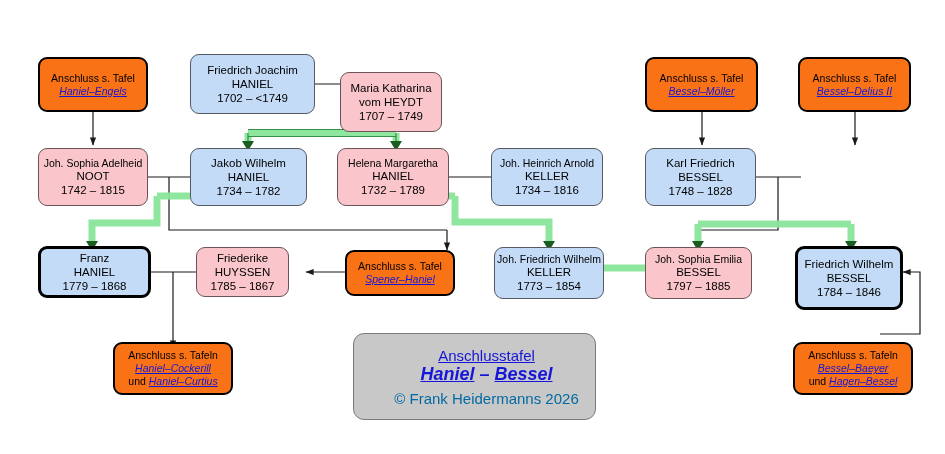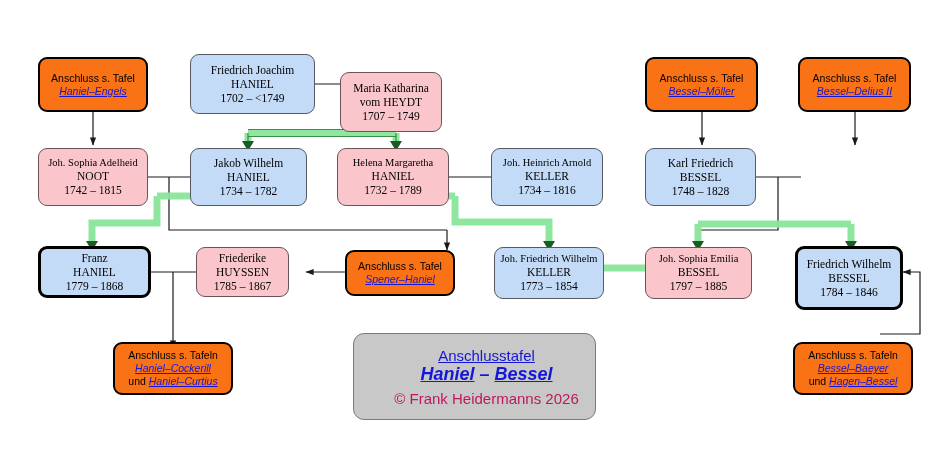--- a/index.html
+++ b/index.html
@@ -9,30 +9,30 @@
   #wires{position:absolute;left:0;top:0;width:945px;height:454px;}
   .node{position:absolute;box-sizing:border-box;border-radius:9px;
         display:flex;flex-direction:column;align-items:center;justify-content:center;
         text-align:center;line-height:1.22;color:#000;z-index:5;}
   .node .ln{display:block;white-space:nowrap;}
   .male   {background:#c3dbf7;border:1px solid #555a63;}
   .female {background:#fac6cb;border:1px solid #6b5458;}
   .ref    {background:#f97316;border:2px solid #000;}
   .hi     {border:3px solid #000;}
   .lnk{color:#1616d8;text-decoration:underline;font-style:italic;}
-  .sz11{font-size:11.5px;font-family:Liberation Serif, serif;}
+  .sz11{font-size:11.5px;}
   .sz10{font-size:10.5px;}
   .titlebox{position:absolute;box-sizing:border-box;border-radius:11px;background:#c8c8c8;
             border:1px solid #7a7a7a;display:flex;flex-direction:column;
             align-items:center;justify-content:center;z-index:5;padding-left:24px;}
   .t1{color:#1616d8;text-decoration:underline;font-size:15px;}
   .t2{color:#1616d8;font-weight:bold;font-style:italic;font-size:18px;}
   .t2 u{text-decoration:underline;}
   .t2 .dash{text-decoration:none;color:#1616d8;}
-  .t3{color:#be185d;font-size:15px;margin-top:5px;}
+  .t3{color:#0369a1;font-size:15px;margin-top:5px;}
 </style>
 </head>
 <body>
 
 <div id="chart">
 
   <svg id="wires" viewBox="0 0 945 454" xmlns="http://www.w3.org/2000/svg">
     <defs>
       <marker id="ar" markerWidth="9" markerHeight="9" refX="7.6" refY="3.1" orient="auto" markerUnits="userSpaceOnUse">
         <path d="M0,0 L8,3.1 L0,6.2 z" fill="#1a1a1a"></path>

